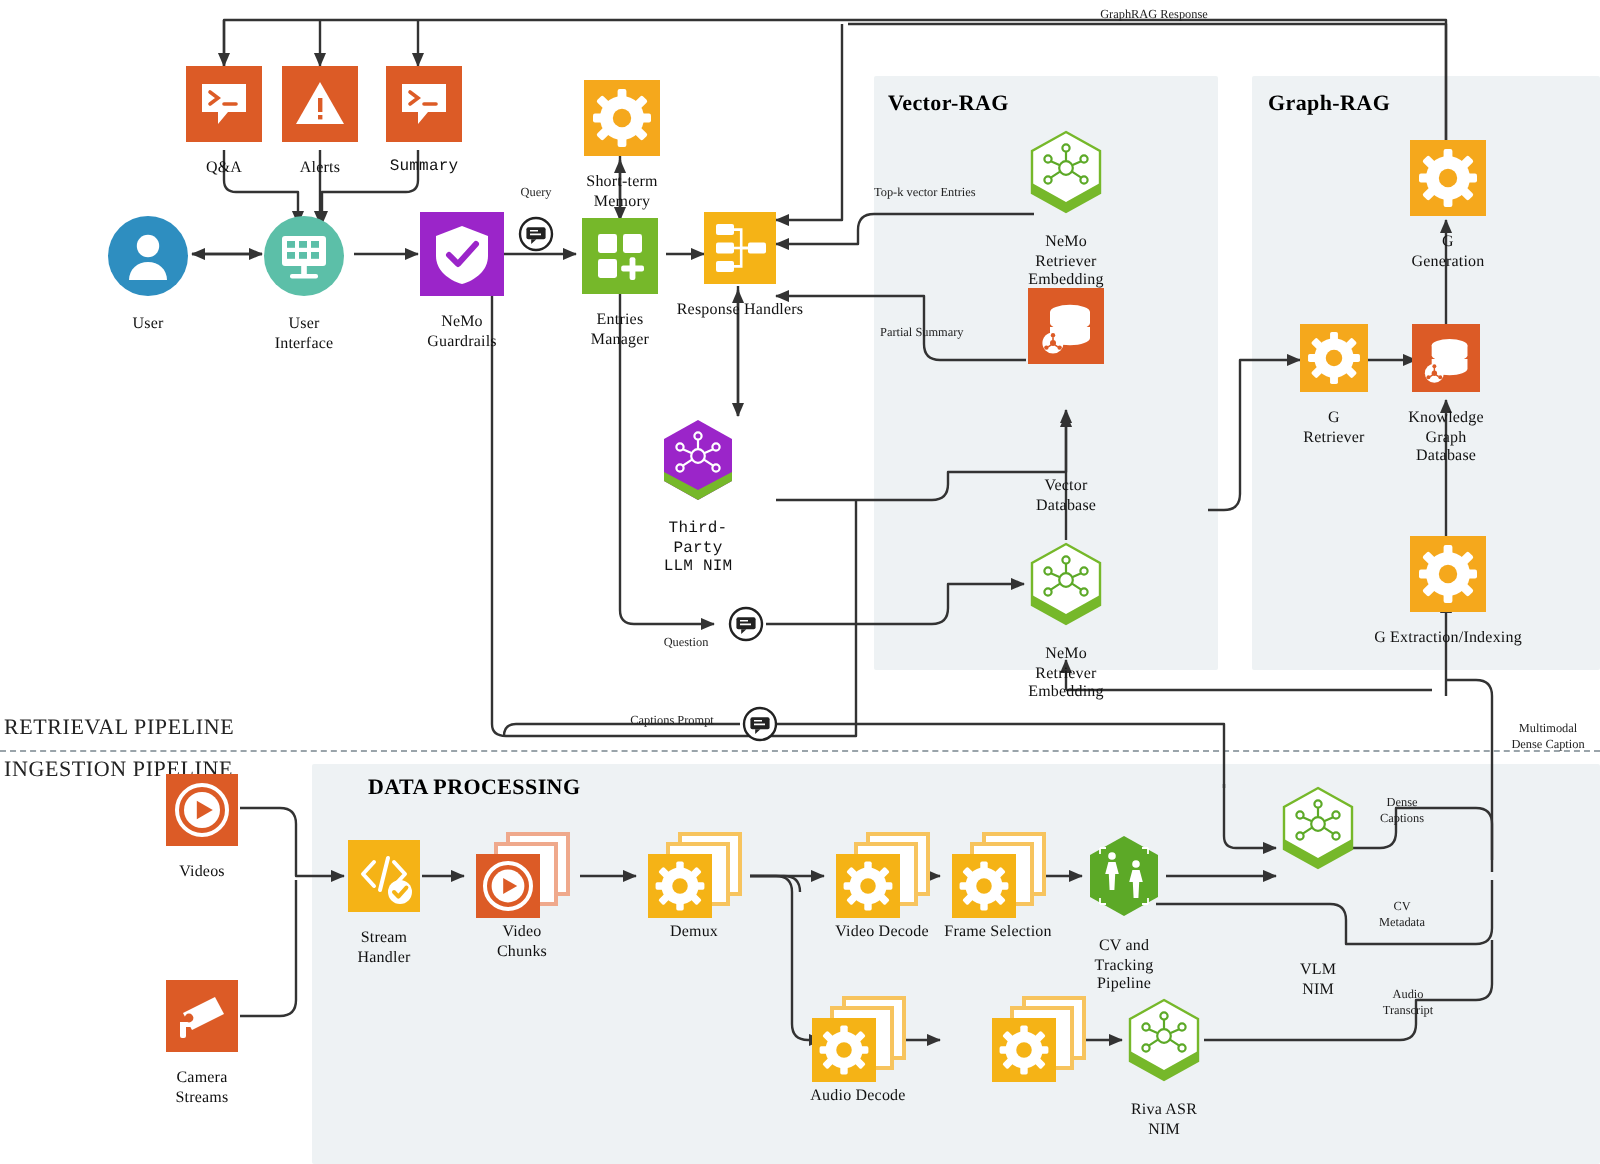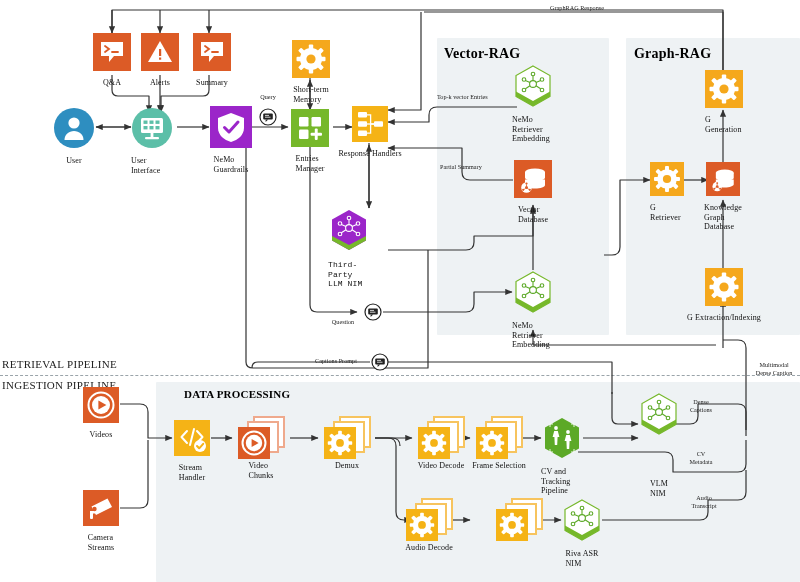--- a/index.html
+++ b/index.html
@@ -1,23 +1,23 @@
 <!DOCTYPE html>
 <html><head>
 <meta charset="utf-8">
 <style>
   html,body{margin:0;padding:0;background:#ffffff;}
   body{width:800px;height:582px;font-family:"Liberation Serif",serif;color:#1a1a1a;overflow:hidden;position:relative;}
   #root{position:relative;width:800px;height:582px;}
   svg.wires{position:absolute;left:0;top:0;width:800px;height:582px;pointer-events:none;}
   .node{position:absolute;display:flex;flex-direction:column;align-items:center;}
   .ic{position:relative;display:block;}
-  .lbl{margin-top:3px;font-size:8px;line-height:9.5px;white-space:pre-line;color:#111;letter-spacing:.1px;}
+  .lbl{margin-top:3px;font-size:8px;line-height:9.5px;text-align:center;white-space:pre-line;color:#111;letter-spacing:.1px;}
   .panel{position:absolute;background:#eef2f4;border-radius:1px;}
-  .panel-title{position:absolute;font-weight:bold;font-size:14px;color:#000;letter-spacing:.2px;}
+  .panel-title{position:absolute;font-weight:bold;font-size:11px;color:#000;letter-spacing:.2px;}
   .edgelbl{position:absolute;font-size:6.2px;line-height:7.6px;color:#222;text-align:center;white-space:pre-line;}
   .pipelbl{position:absolute;font-size:11px;color:#222;letter-spacing:.3px;}
   .dashline{position:absolute;left:0;top:375px;width:800px;border-top:1px dashed #9aa4aa;}
   
   .stack{position:relative;}
 </style>
 </head>
 <body>
 
 <div id="root">
@@ -158,21 +158,21 @@
       <svg width="38" height="38" viewBox="0 0 38 38">
           <rect width="38" height="38" fill="#DC5B26"></rect>
           <path d="M19 8 L31 29 H7 Z" fill="#fff"></path>
           <rect x="18" y="16" width="2.2" height="7" fill="#DC5B26"></rect>
           <rect x="18" y="24.5" width="2.2" height="2.2" fill="#DC5B26"></rect>
         </svg>
     </span>
     <span class="lbl">Alerts</span>
   </div>
 
-  <div class="node" style="left:190px;top:33px;width:44px;">
+  <div class="node" style="left:190px;top:33px;width:44px;font-family:Liberation Mono, monospace;">
     <span class="ic">
       <svg width="38" height="38" viewBox="0 0 38 38">
           <rect width="38" height="38" fill="#DC5B26"></rect>
           <path d="M8 9h22v14h-9l-5 6v-6H8z" fill="#fff"></path>
           <path d="M12 13l4 3-4 3" stroke="#DC5B26" stroke-width="1.8" fill="none" stroke-linecap="round"></path>
           <path d="M19 19h6" stroke="#DC5B26" stroke-width="1.8" stroke-linecap="round"></path>
         </svg>
     </span>
     <span class="lbl">Summary</span>
   </div>
@@ -314,21 +314,21 @@
             <circle cx="12" cy="26" r="1.8"></circle>
             <circle cx="30" cy="26" r="1.8"></circle>
             <path d="M21 11.8 V16.6 M13.4 16.6 L18 18.6 M28.6 16.6 L24 18.6 M13.4 24.8 L18 21.8 M28.6 24.8 L24 21.8"></path>
           </g>
         </svg>
     </span>
     <span class="lbl">NeMo Retriever
 Embedding</span>
   </div>
 
-  <div class="node" style="left:514px;top:160px;width:38px;">
+  <div class="node" style="left:514px;top:144px;width:38px;gap:48px;">
     <span class="ic">
       <svg width="38" height="38" viewBox="0 0 38 38">
           <rect width="38" height="38" fill="#DC5B26"></rect>
           <g fill="#fff">
             <ellipse cx="21" cy="12" rx="10" ry="3.6"></ellipse>
             <path d="M11 12v5.5c0 2 4.5 3.6 10 3.6s10-1.6 10-3.6V12z"></path>
             <path d="M11 19.5V25c0 2 4.5 3.6 10 3.6s10-1.6 10-3.6v-5.5z"></path>
           </g>
           <g fill="#DC5B26">
             <circle cx="12.5" cy="27.5" r="5.3" fill="#fff"></circle>

